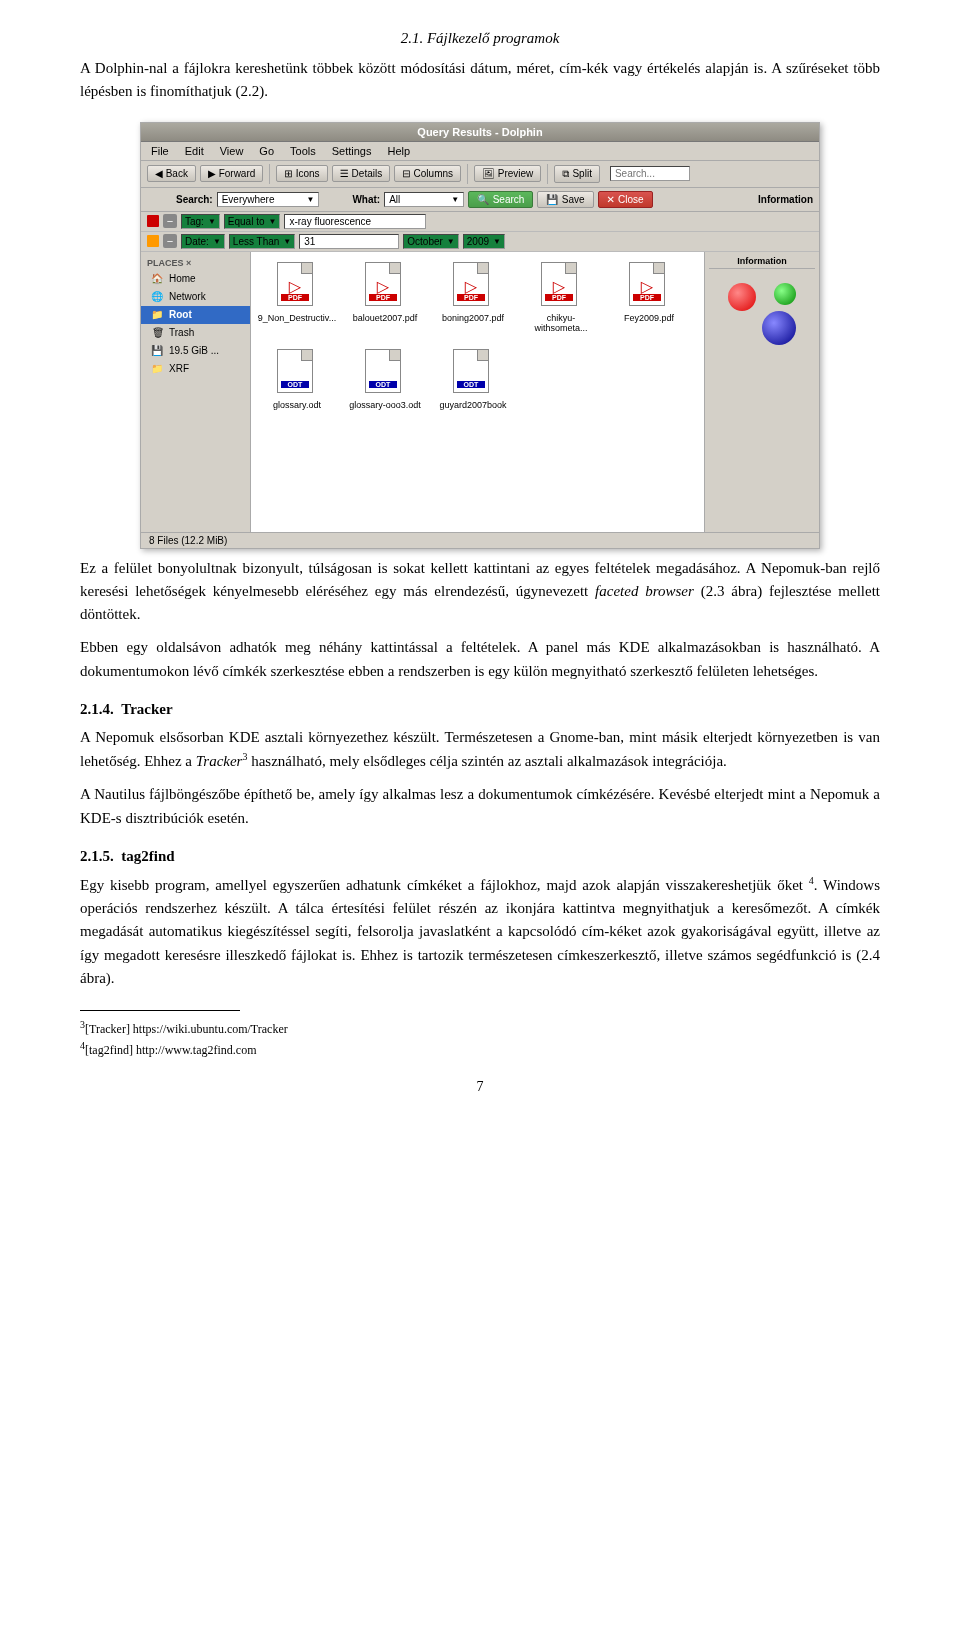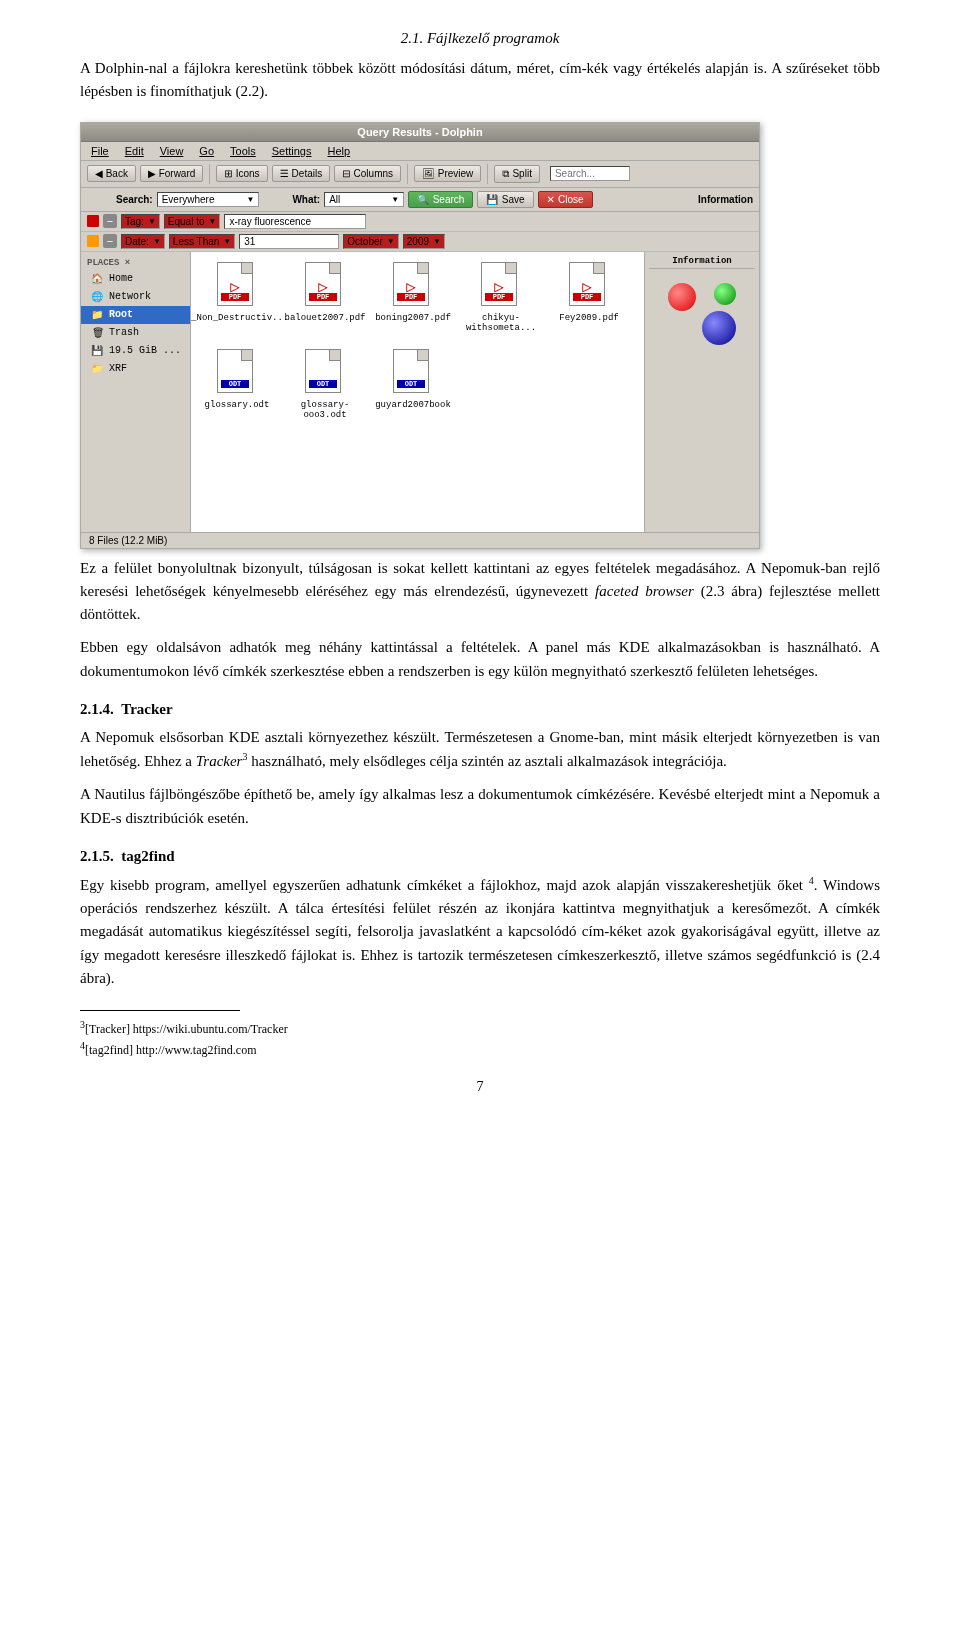--- a/index.html
+++ b/index.html
@@ -34,20 +34,21 @@
     .section-heading {
       font-size: 15px;
       font-weight: bold;
       margin: 18px 0 8px 0;
     }
 
     
     .figure-container {
       margin: 18px auto 8px auto;
       display: flex;
+      flex-direction: column;
       align-items: center;
     }
 
     .dolphin-window {
       border: 1px solid #aaa;
       background: #d4d0c8;
       width: 680px;
       font-family: Arial, Helvetica, sans-serif;
       font-size: 11px;
       box-shadow: 2px 2px 6px rgba(0,0,0,0.3);
@@ -73,21 +74,20 @@
       display: flex;
       padding: 2px 4px;
       gap: 4px;
       border-bottom: 1px solid #aaa;
     }
     .win-menubar span {
       padding: 1px 6px;
       cursor: default;
       font-size: 11px;
       color: #000;
-      text-decoration: underline;
     }
 
     
     .win-toolbar {
       background: #d4d0c8;
       display: flex;
       align-items: center;
       padding: 3px 6px;
       gap: 4px;
       border-bottom: 1px solid #aaa;
@@ -188,21 +188,21 @@
       background: #f90;
       border-radius: 1px;
       display: inline-block;
     }
     .filter-minus {
       background: #888; color: #fff; border: none;
       width: 14px; height: 14px; line-height: 12px; text-align: center;
       font-size: 11px; cursor: pointer; border-radius: 2px;
     }
     .filter-combo {
-      background: #b91c1c;
+      background: #15803d;
       border: 1px inset #999;
       padding: 1px 3px;
       font-size: 10px;
       display: flex;
       align-items: center;
     }
     .filter-text-input {
       background: #fff;
       border: 1px inset #999;
       padding: 1px 4px;
@@ -223,21 +223,20 @@
     }
     .breadcrumb-arrow { color: #555; font-size: 9px; }
     .breadcrumb-bold { font-weight: bold; color: #316ac5; }
 
     
     .win-content-area {
       display: flex;
       height: 280px;
       background: #d4d0c8;
       gap: 0;
-      font-family: Liberation Mono, monospace;
     }
 
     
     .win-sidebar {
       width: 110px;
       background: #d4d0c8;
       border-right: 1px solid #aaa;
       padding: 4px 0;
       font-size: 10px;
       flex-shrink: 0;

